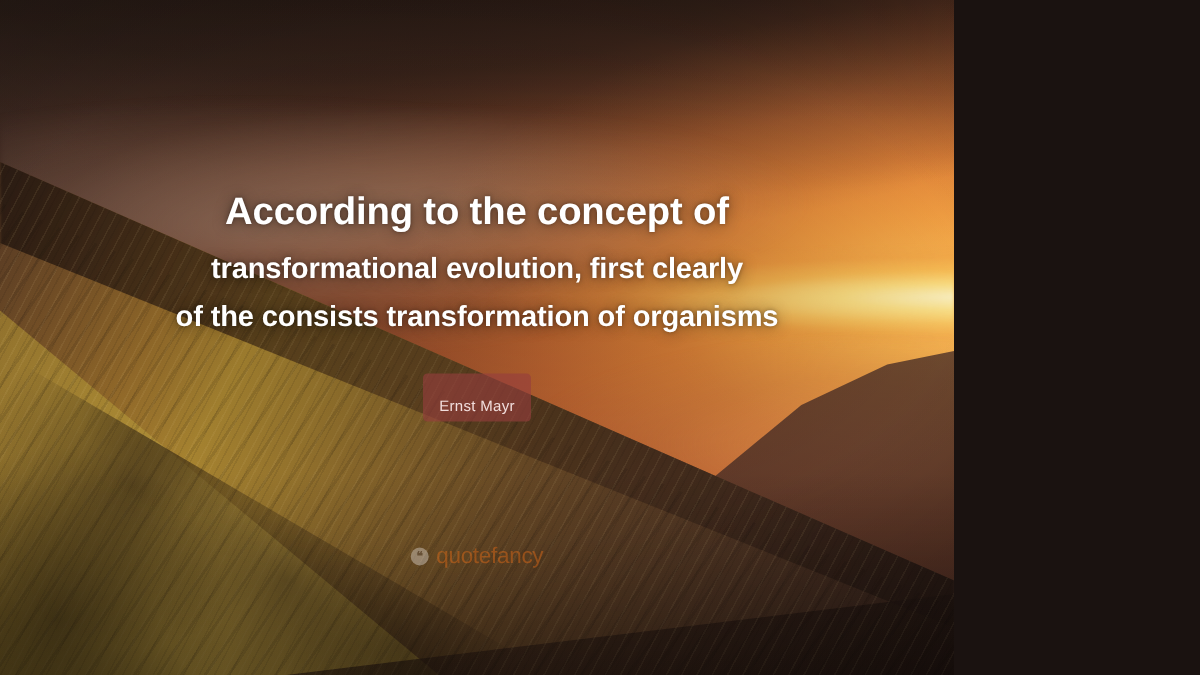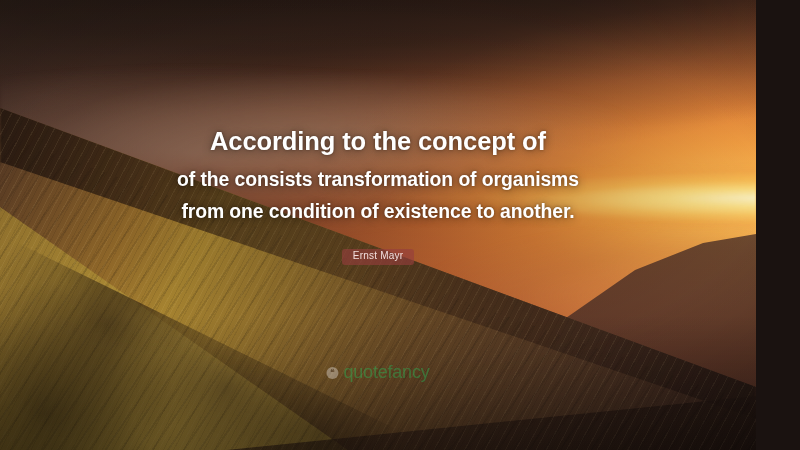--- a/index.html
+++ b/index.html
@@ -6,21 +6,21 @@
 
   html, body {
     width:800px; height:450px;
     overflow:hidden;
     background:#1a1210;
     font-family:"Liberation Sans", sans-serif;
   }
 
   #card {
     position:relative;
-    width:756px; height:450px;
+    width:636px; height:450px;
     overflow:hidden;
   }
 
   
   .layer { position:absolute; inset:0; }
 
   
   .sky-base {
     background:
       radial-gradient(130% 95% at 100% 46%,
@@ -162,21 +162,21 @@
     text-align:center;
     color:#fff;
     text-shadow:0 1px 10px rgba(0,0,0,.45), 0 0 3px rgba(0,0,0,.35);
   }
   .qline { font-weight:bold; letter-spacing:-0.1px; }
   .qline.first { font-size:25.5px; line-height:43px; }
   .qline.rest  { font-size:19.4px; line-height:32px; }
 
   #author-badge {
     margin-top:22px;
-    padding:1px 11px 4px;
+    padding:17px 11px 4px;
     border-radius:3px;
     font-size:10px;
     color:#f2dedd;
     letter-spacing:.2px;
     background:rgba(150,62,62,.62);
   }
 
   #watermark {
     position:absolute;
     left:50%; transform:translateX(-50%);
@@ -184,21 +184,21 @@
     display:flex; align-items:center; gap:5px;
     opacity:.40;
   }
   #wm-logo {
     width:12px; height:12px; border-radius:50%;
     background:#e8e2dd;
     display:flex; align-items:center; justify-content:center;
     font-size:8px; line-height:1; color:#6b5a52; font-weight:bold;
   }
   #wm-text {
-    font-size:18px; color:#22c55e; letter-spacing:-0.2px;
+    font-size:15px; color:#f97316; letter-spacing:-0.2px;
   }
 </style>
 </head>
 <body>
 
 <div id="card">
 
   <div class="layer sky-base"></div>
   <div class="layer clouds-top"></div>
   <div class="layer haze-mid"></div>
@@ -213,22 +213,22 @@
   <div class="layer striations"></div>
   <div class="layer striations-2"></div>
   <div class="layer rocks"></div>
   <div class="layer vignette"></div>
   <div class="layer text-scrim"></div>
 
   <div id="content">
 
     <blockquote id="quote">
       <div class="qline first">According to the concept of</div>
+      <div class="qline rest">transformational evolution, first clearly</div>
       <div class="qline rest">of the consists transformation of organisms</div>
-      <div class="qline rest">from one condition of existence to another.</div>
     </blockquote>
 
     <div id="author-badge">Ernst Mayr</div>
 
     <div id="watermark">
       <span id="wm-logo">❝</span>
       <span id="wm-text">quotefancy</span>
     </div>
 
   </div>

